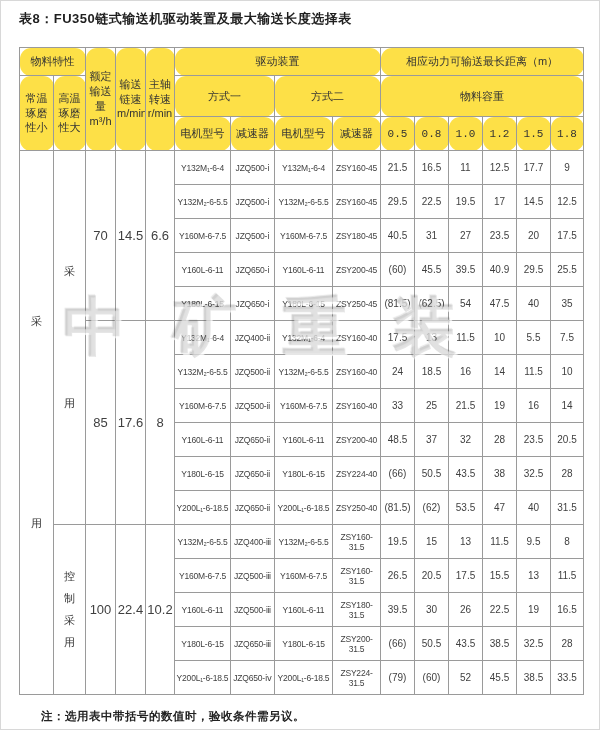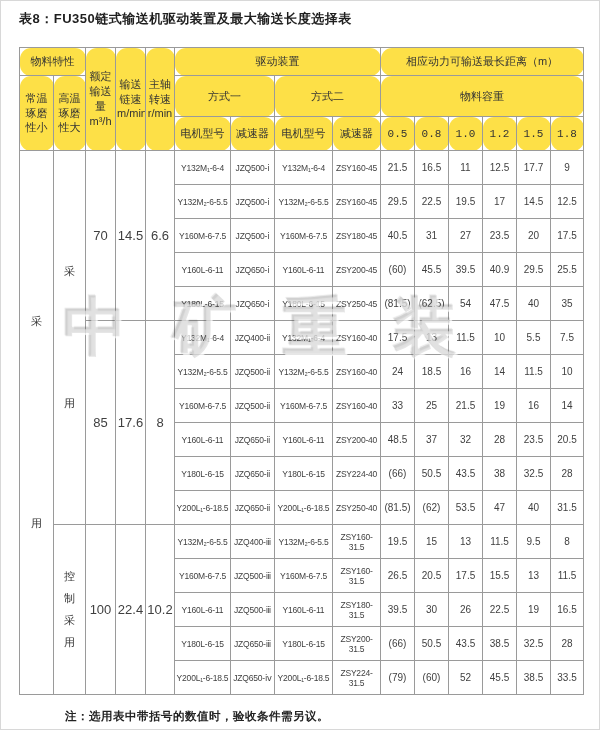--- a/index.html
+++ b/index.html
@@ -57,21 +57,21 @@
   td.vlabel .vwrap{
     display:flex;flex-direction:column;align-items:center;height:100%;
   }
   td.vlabel.spread .vwrap{justify-content:space-around;padding:70px 0;box-sizing:border-box;}
   td.vlabel.spread2 .vwrap{justify-content:space-around;padding:55px 0;box-sizing:border-box;}
   td.vlabel.stack .vwrap{justify-content:center;gap:7px;}
   .footnote{
     font-size:11.5px;
     font-weight:bold;
     color:#222;
-    margin:14px 0 0 64px;
+    margin:14px 0 0 40px;
     letter-spacing:.5px;
   }
   .watermark{
     position:absolute;
     top:283px;left:62px;
     font-size:64px;
     font-weight:bold;
     white-space:nowrap;
     letter-spacing:46px;
     color:rgba(100,100,100,0.16);

